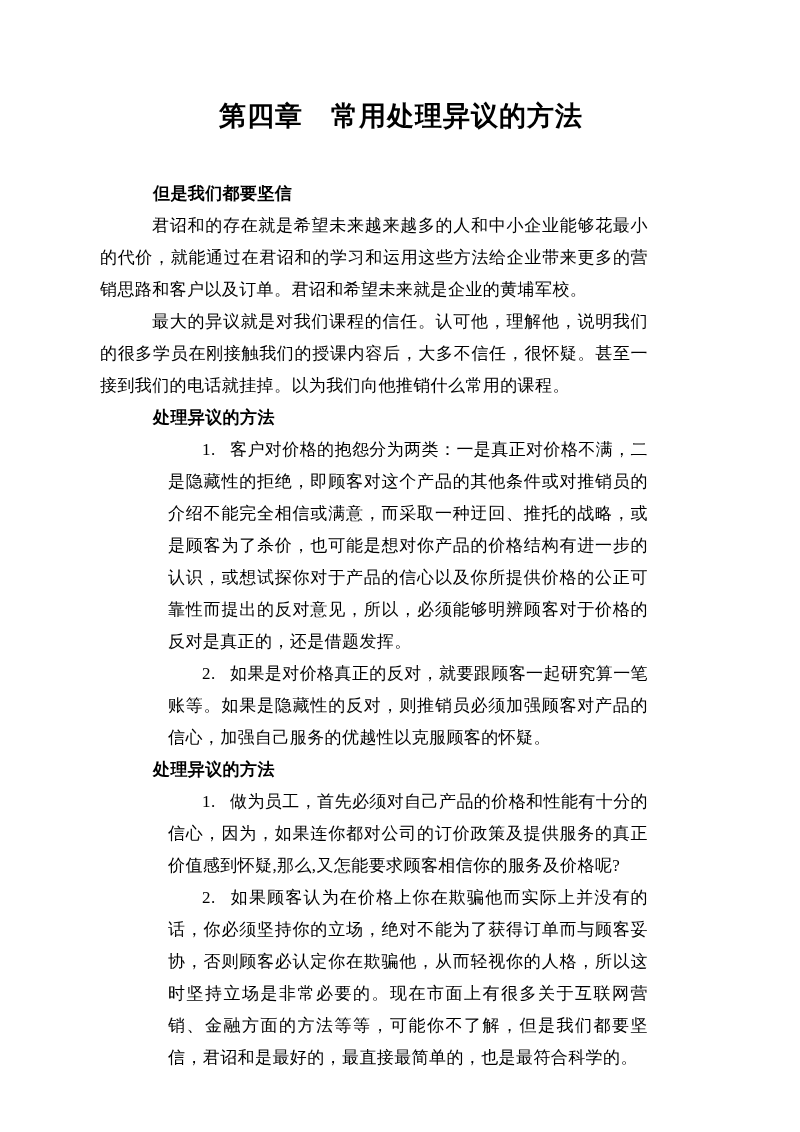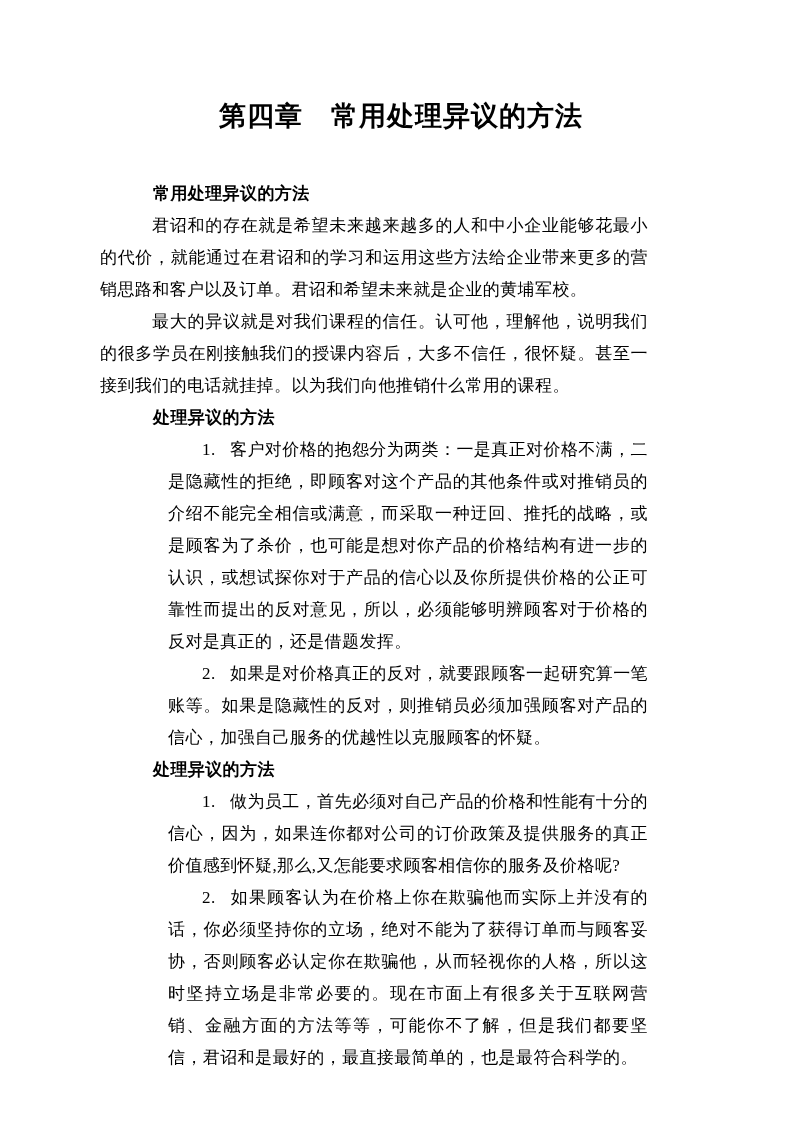--- a/index.html
+++ b/index.html
@@ -57,21 +57,21 @@
 </head>
 <body>
 
 <div class="page">
   <div class="doc">
 
     <h1 class="chapter-title">第四章　常用处理异议的方法</h1>
 
     <div class="content">
 
-      <p class="section-heading">常用处理异议的方法</p>
+      <p class="section-heading">但是我们都要坚信</p>
       <p class="para">君诏和的存在就是希望未来越来越多的人和中小企业能够花最小的代价，就能通过在君诏和的学习和运用这些方法给企业带来更多的营销思路和客户以及订单。君诏和希望未来就是企业的黄埔军校。</p>
       <p class="para">最大的异议就是对我们课程的信任。认可他，理解他，说明我们的很多学员在刚接触我们的授课内容后，大多不信任，很怀疑。甚至一接到我们的电话就挂掉。以为我们向他推销什么常用的课程。</p>
 
       <p class="section-heading">处理异议的方法</p>
       <p class="list-item">
         <span class="li-num">1.</span><span>客户对价格的抱怨分为两类：一是真正对价格不满，二是隐藏性的拒绝，即顾客对这个产品的其他条件或对推销员的介绍不能完全相信或满意，而采取一种迂回、推托的战略，或是顾客为了杀价，也可能是想对你产品的价格结构有进一步的认识，或想试探你对于产品的信心以及你所提供价格的公正可靠性而提出的反对意见，所以，必须能够明辨顾客对于价格的反对是真正的，还是借题发挥。</span>
       </p>
       <p class="list-item">
         <span class="li-num">2.</span><span>如果是对价格真正的反对，就要跟顾客一起研究算一笔账等。如果是隐藏性的反对，则推销员必须加强顾客对产品的信心，加强自己服务的优越性以克服顾客的怀疑。</span>
       </p>

